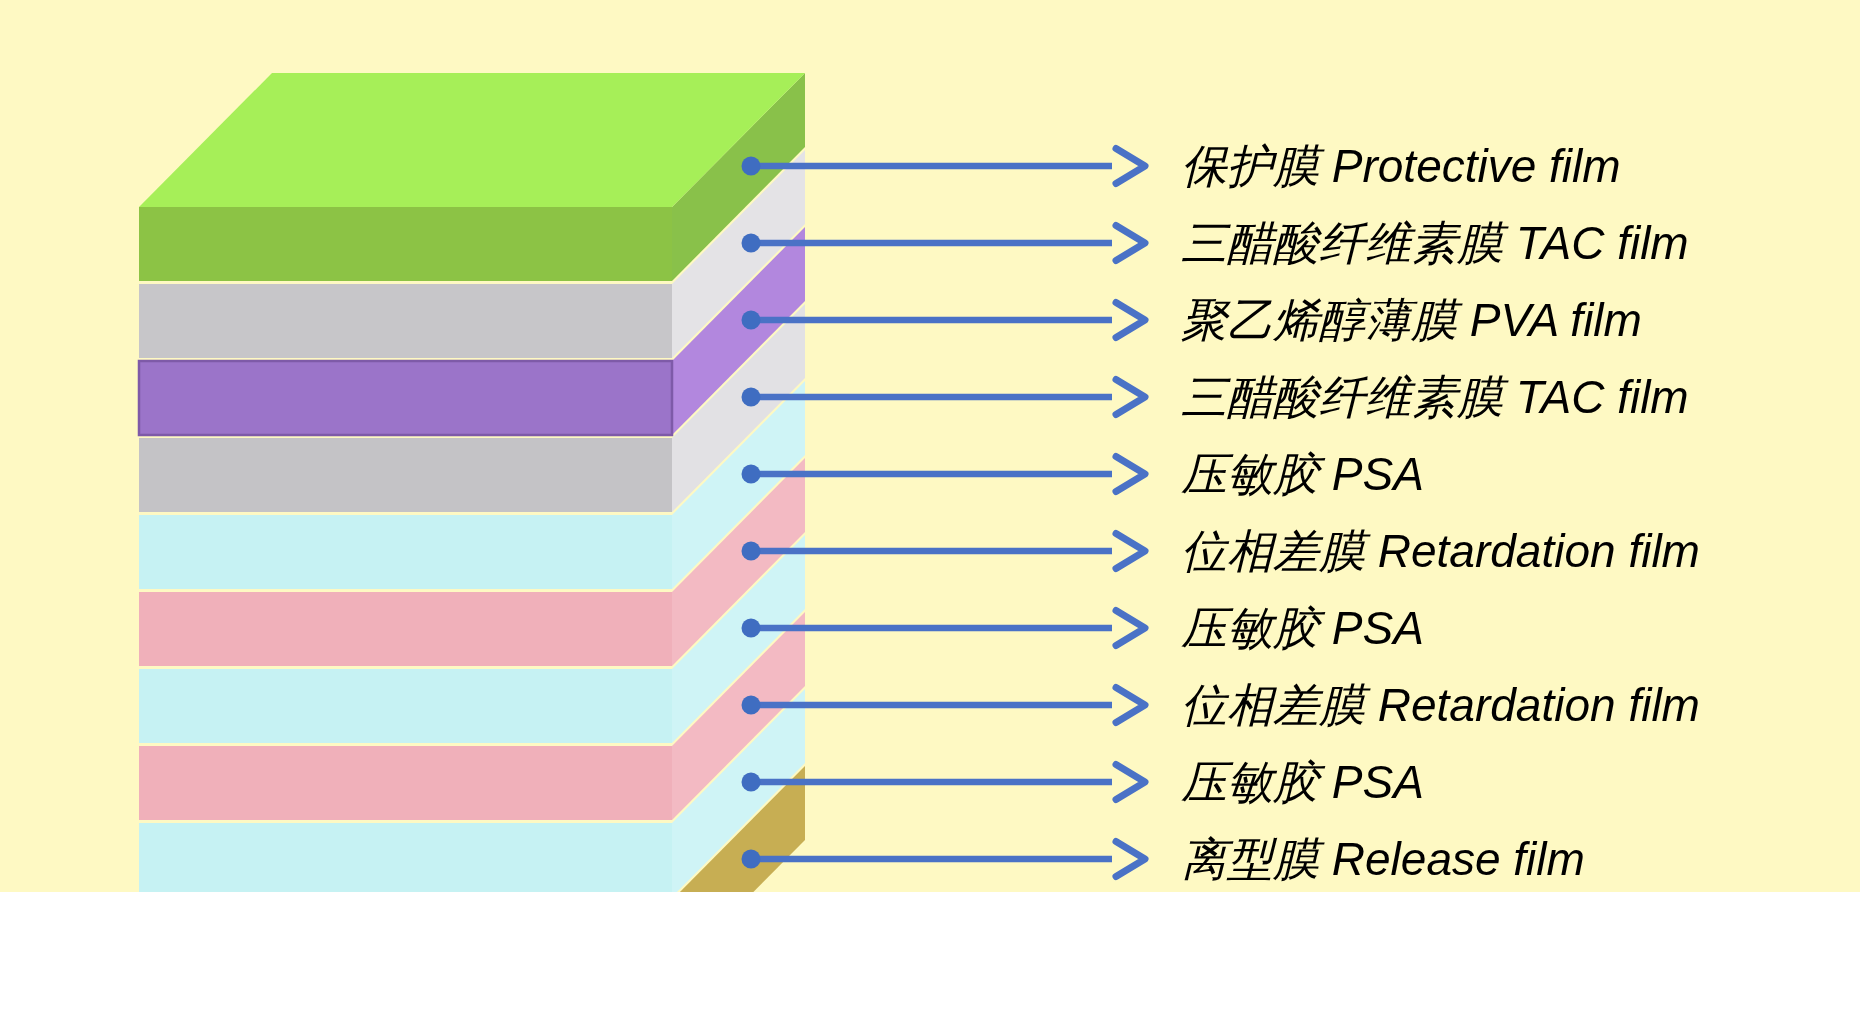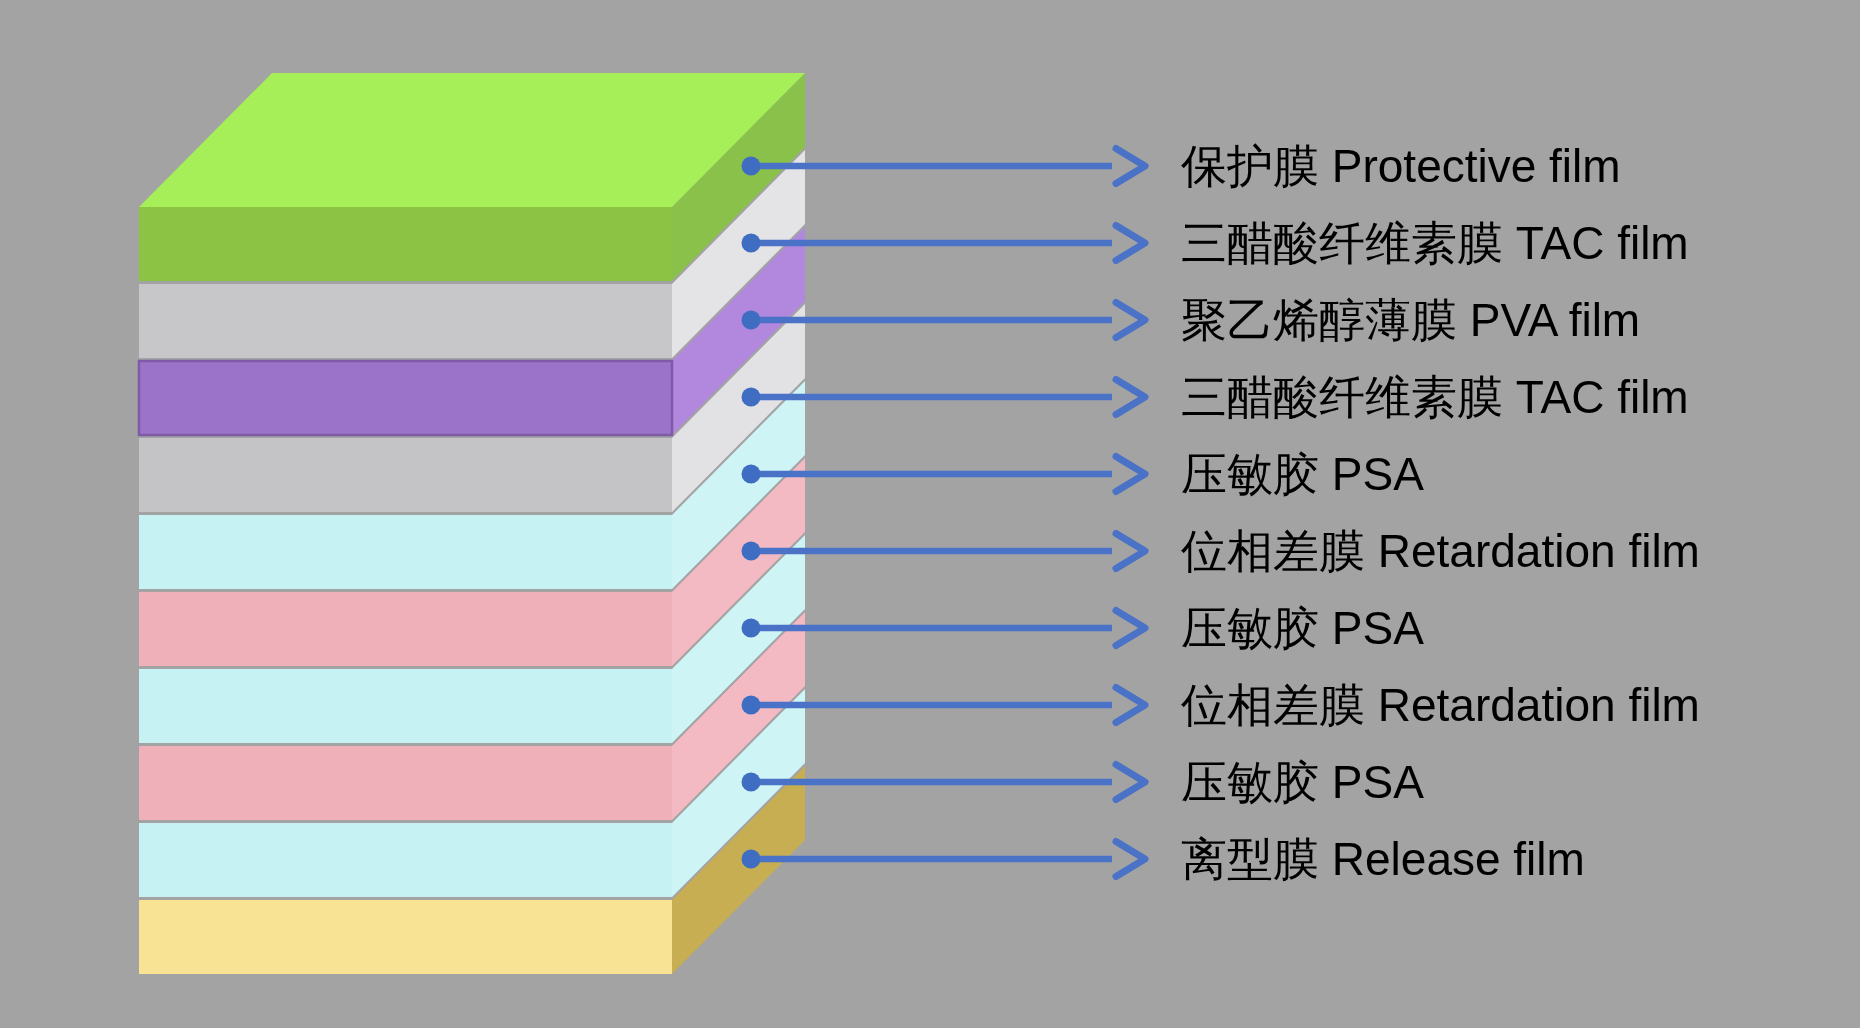--- a/index.html
+++ b/index.html
@@ -3,24 +3,25 @@
 <meta charset="utf-8">
 <style>
   html, body {
     margin: 0;
     padding: 0;
     background: #ffffff;
   }
   .canvas {
     position: relative;
     width: 1860px;
-    height: 1028px;
-    background: #a3a3a3;
+    height: 892px;
+    background: #fef9c3;
     overflow: hidden;
     font-family: "Liberation Sans", "DejaVu Sans", sans-serif;
+    font-style: italic;
   }
   svg { display: block; }
   .layer-label {
     font-family: "Liberation Sans", "DejaVu Sans", sans-serif;
     font-size: 46px;
     fill: #000000;
   }
 </style>
 </head>
 <body>

